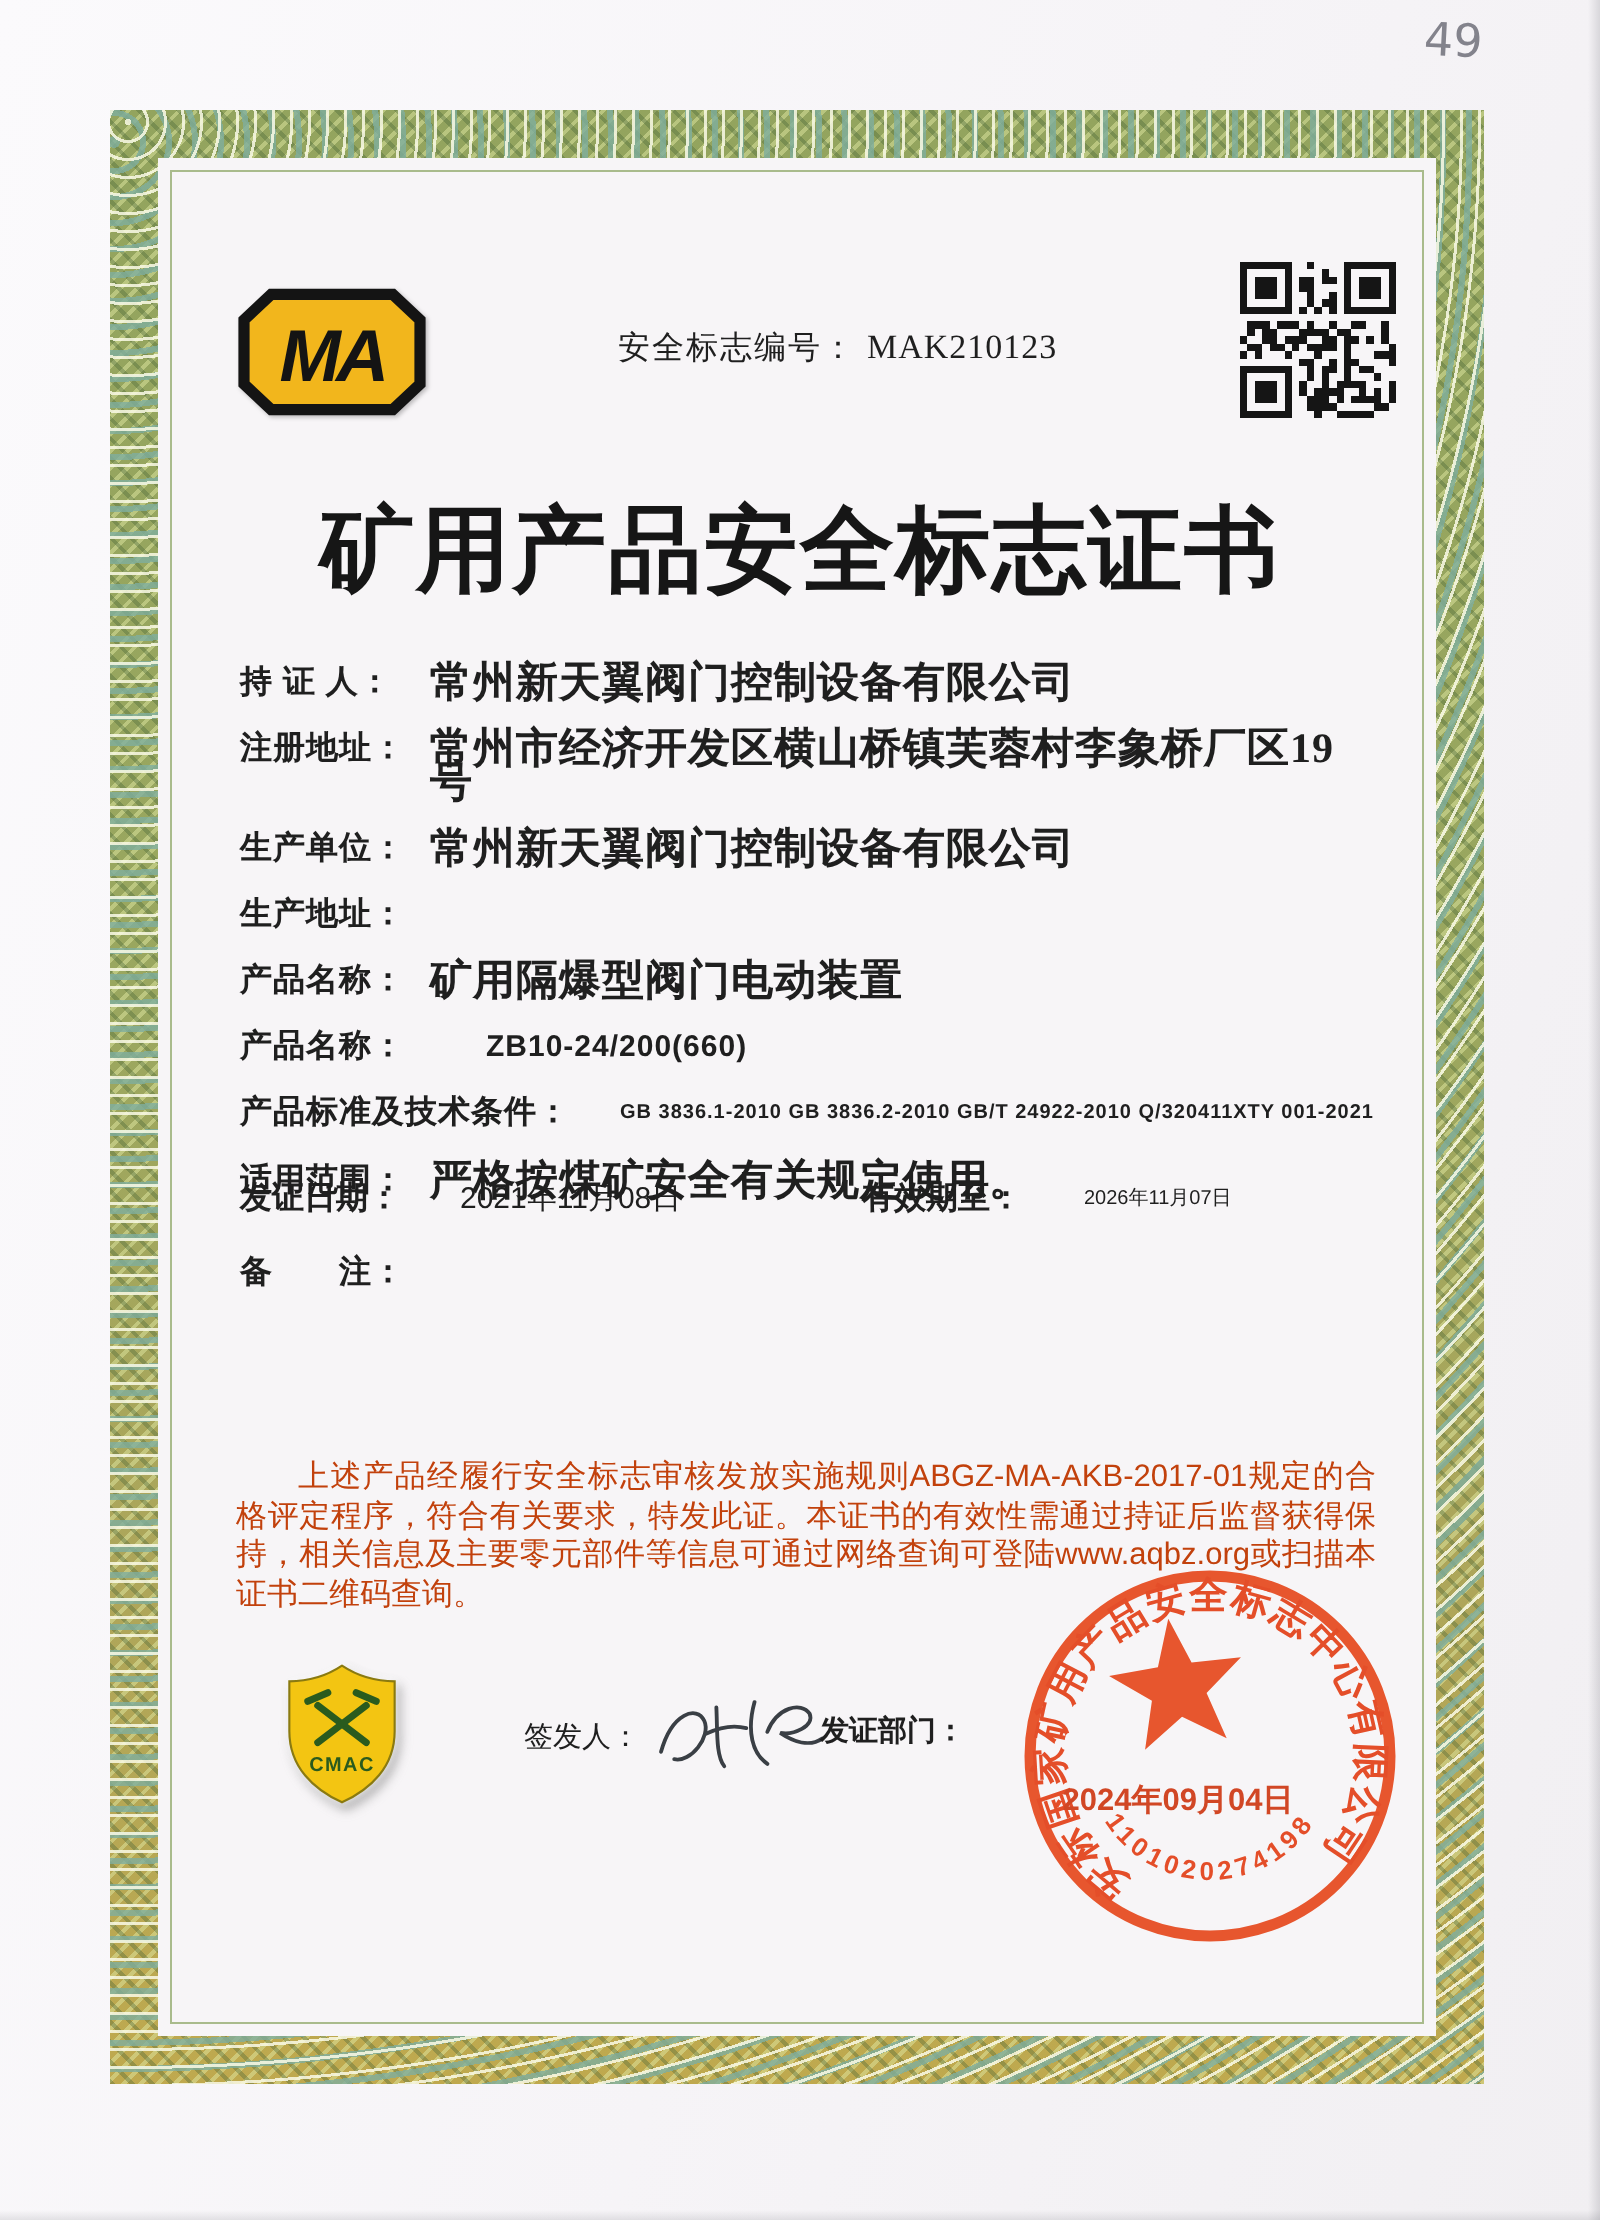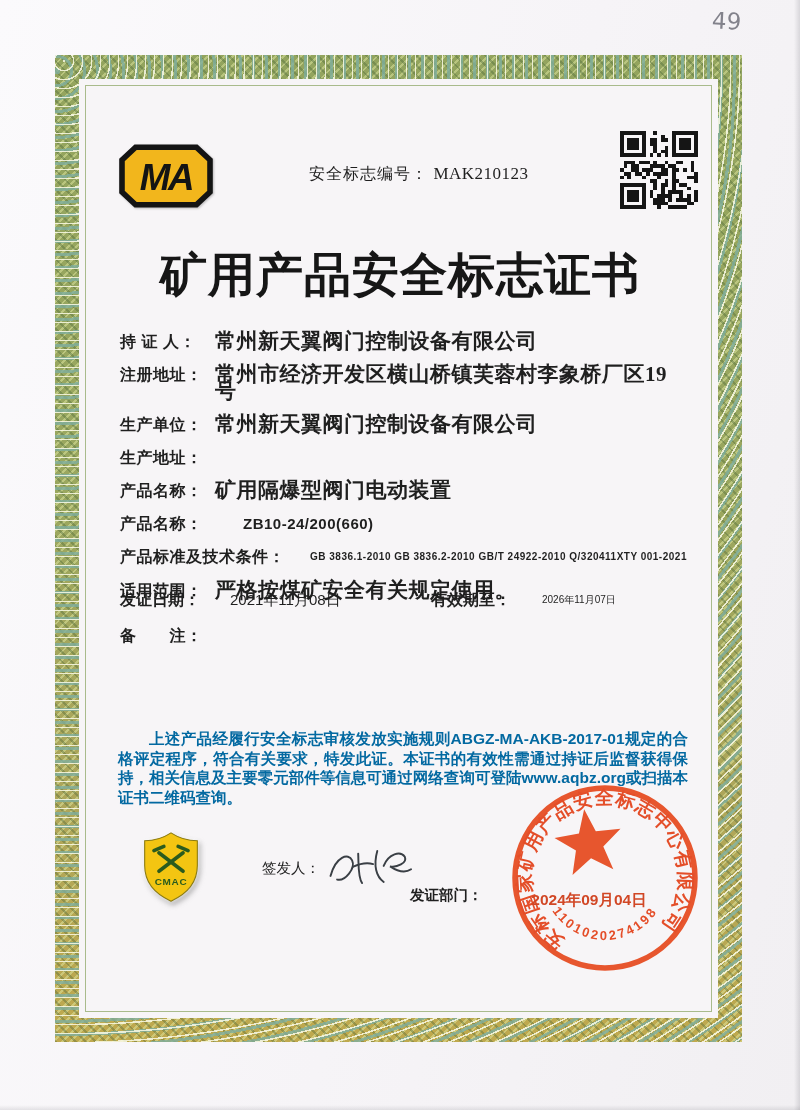--- a/index.html
+++ b/index.html
@@ -48,27 +48,27 @@
   .frow.wide .flabel{flex:0 0 190px;}
   .frow.wide .fvalue{font-family:"Liberation Sans",sans-serif;font-weight:600;font-size:10px;line-height:18px;}
   .dates{position:absolute;left:120px;top:591px;display:flex;font-size:16px;line-height:17px;gap:15px;}
   .dates .dl{font-weight:700;flex:0 0 95px;white-space:nowrap;}
   .dates .dv{flex:0 0 186px;font-size:15px;}
   .dates .dl2{font-weight:700;flex:0 0 96px;white-space:nowrap;}
   .dates .dv2{font-size:10px;text-align:right;}
   .remark{position:absolute;left:120px;top:626px;font-size:16px;font-weight:700;letter-spacing:.5px;}
   
   .statement{position:absolute;left:118px;top:729px;width:570px;
-    font-size:15.5px;font-weight:700;line-height:19.5px;text-indent:2em;
-    text-align:justify;color:#0369a1;}
+    font-size:15.5px;font-weight:400;line-height:19.5px;text-indent:2em;
+    text-align:justify;color:#c2410c;}
   
   .cmac{position:absolute;left:138px;top:830px;filter:drop-shadow(0 0 2px #fff) drop-shadow(2px 3px 2px rgba(100,100,100,.45));}
   .signer-label{position:absolute;left:262px;top:859px;font-size:14.5px;font-weight:400;white-space:nowrap;}
   .signature{position:absolute;left:325px;top:845px;transform:rotate(-3deg);}
-  .dept-label{position:absolute;left:410px;top:886px;font-size:14.5px;font-weight:700;white-space:nowrap;}
+  .dept-label{position:absolute;left:410px;top:856px;font-size:14.5px;font-weight:700;white-space:nowrap;}
   .stamp{position:absolute;left:505px;top:778px;opacity:.93;}
   .stamp text{font-family:"Liberation Sans",sans-serif;}
 </style>
 </head>
 <body>
 
 <div class="page">
 
   <div class="scan-edge-r"></div>
   <div class="scan-edge-b"></div>

